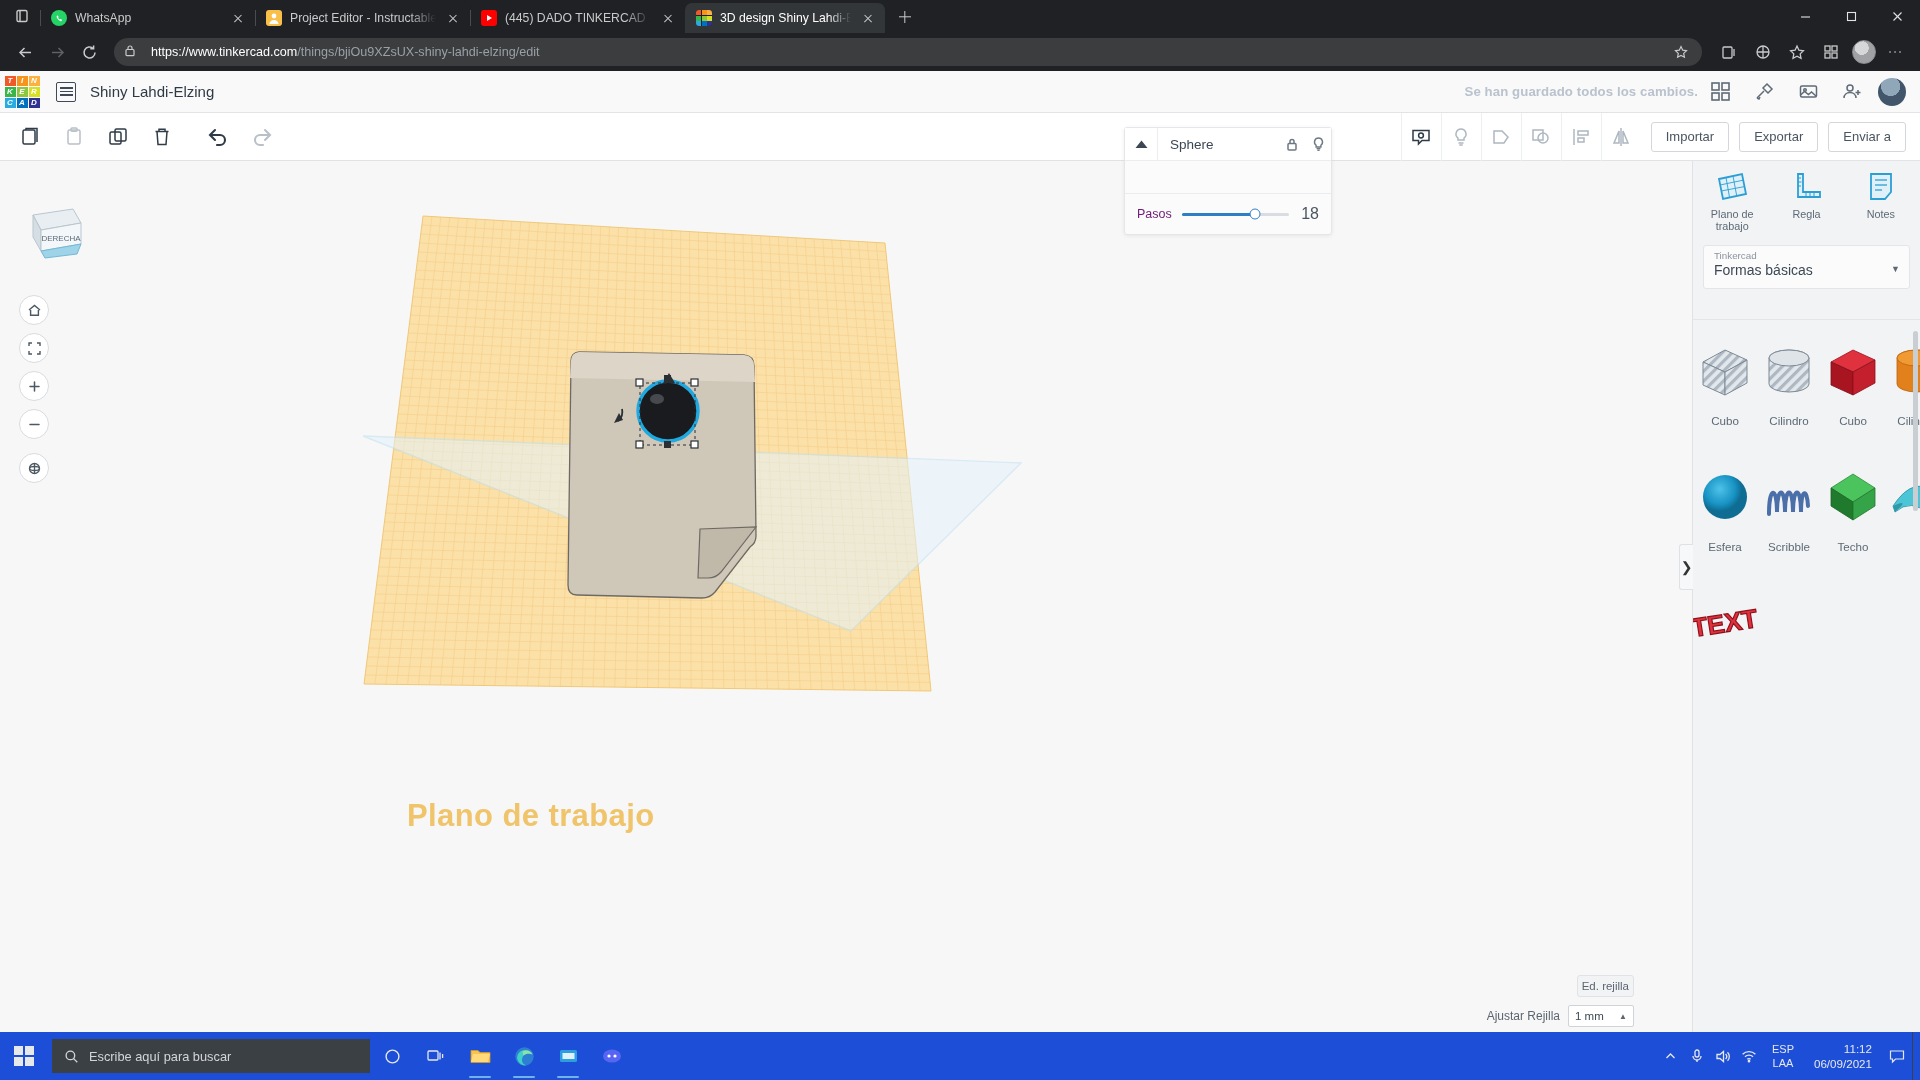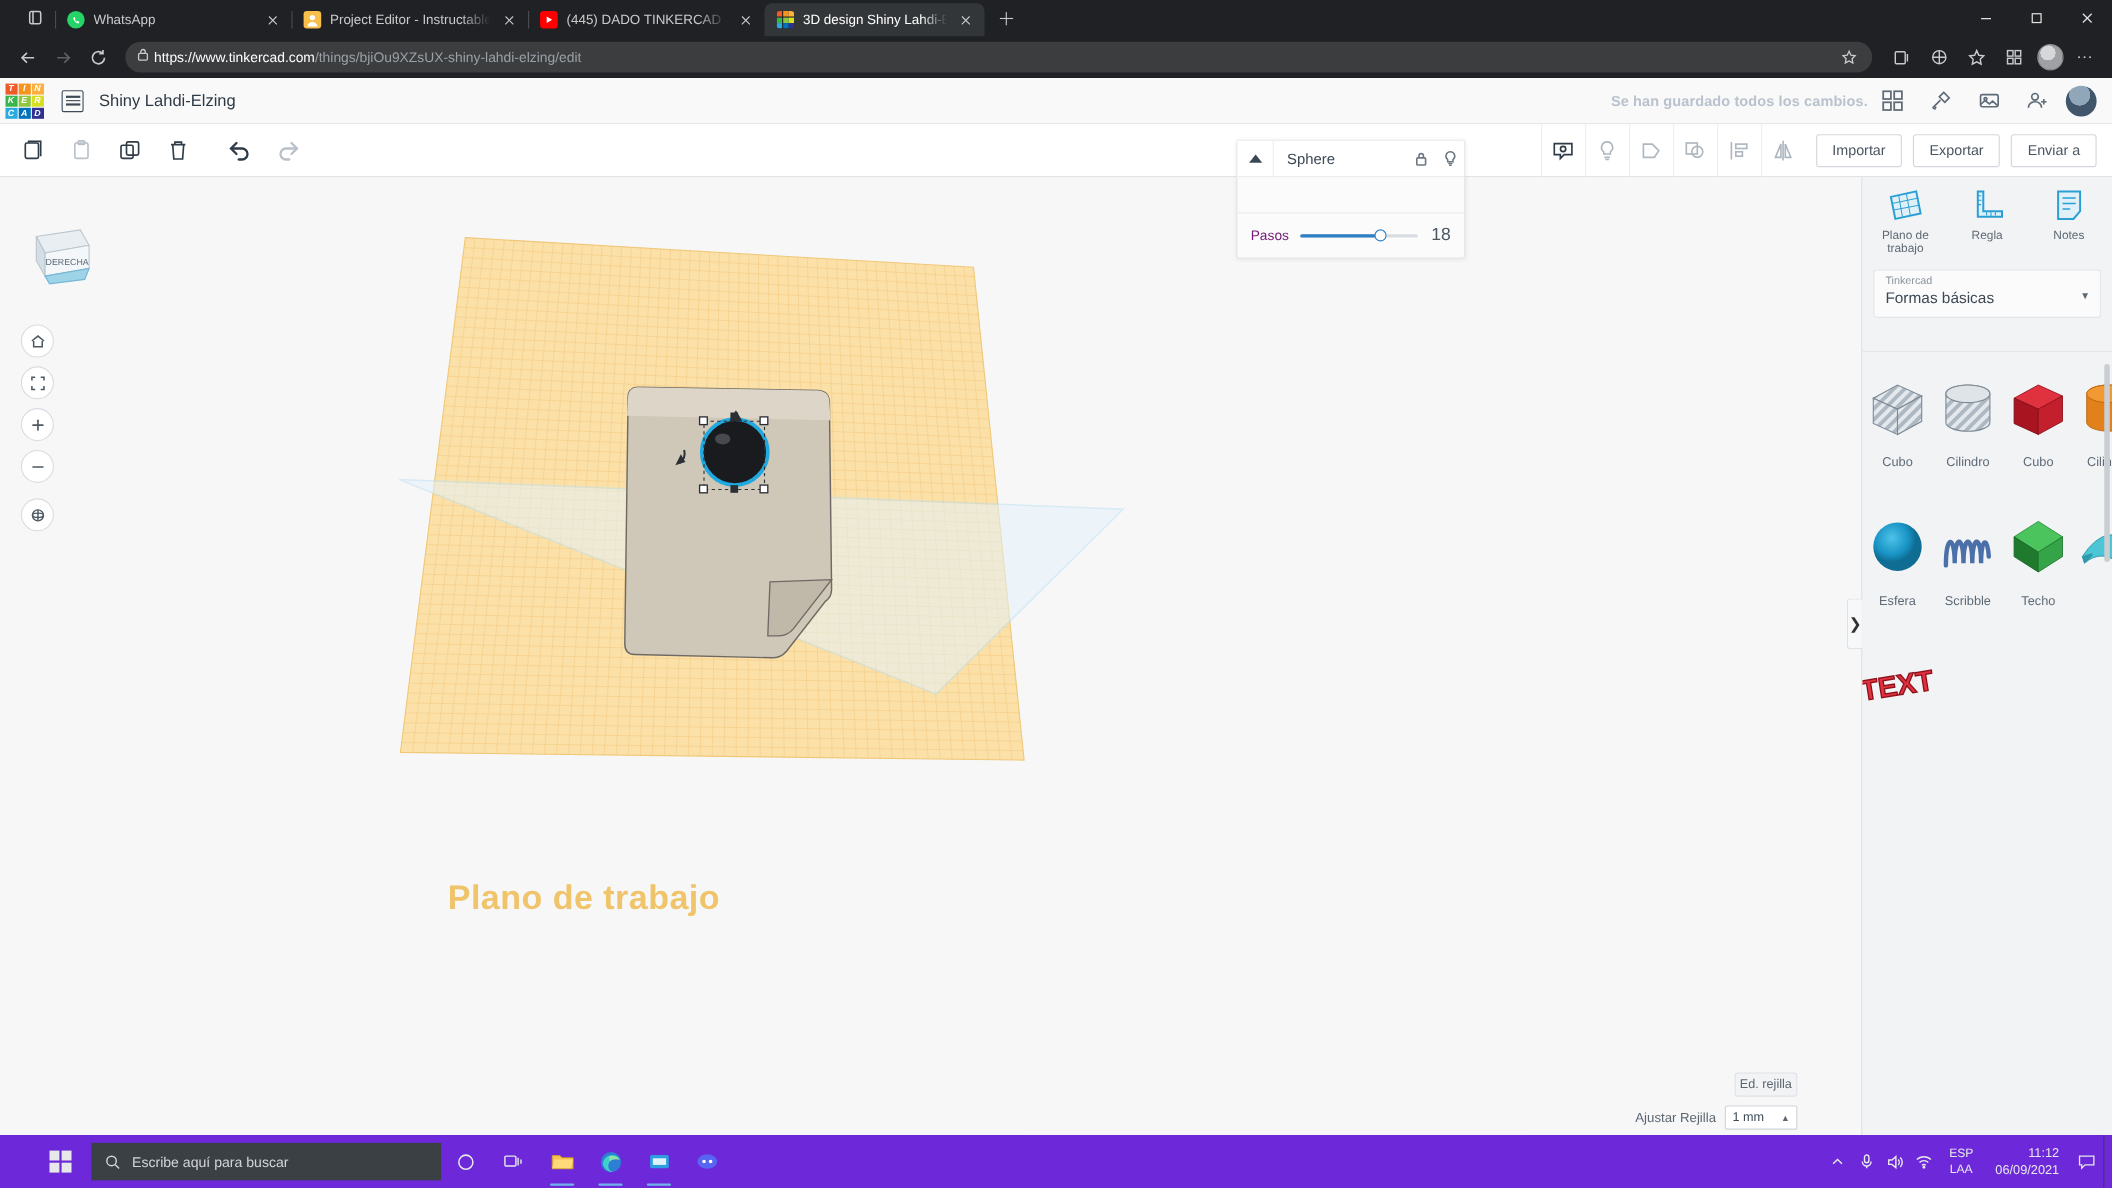--- a/index.html
+++ b/index.html
@@ -8,21 +8,21 @@
     font-family:"Liberation Sans", sans-serif;
     background:#f7f7f8;
     -webkit-font-smoothing:antialiased;
   }
 
   
   #browser-chrome { background:#202124; width:1920px; }
 
   #tabstrip {
     height:33px; display:flex; align-items:flex-end;
-    background:#202124; padding-left:18px;
+    background:#202124; padding-left:8px;
   }
   .tabstrip-left-icon {
     width:28px; height:28px; display:flex; align-items:center; justify-content:center;
     margin-bottom:3px; margin-right:4px;
   }
   .tabstrip-left-icon svg { stroke:#c8c9cb; }
   .tab {
     height:30px; display:flex; align-items:center; gap:8px;
     padding:0 8px 0 11px; min-width:0; position:relative;
     border-radius:7px 7px 0 0; color:#c9cacc; font-size:12.2px;
@@ -67,21 +67,21 @@
   .fav-tinkercad i{ display:block; }
 
   #toolbar {
     height:38px; background:#202124; display:flex; align-items:center; padding:0 10px; gap:2px;
   }
   .nav-btn { width:30px;height:30px;display:flex;align-items:center;justify-content:center;border-radius:50%; }
   .nav-btn svg{ stroke:#c9cacc; }
   .nav-btn.disabled svg{ stroke:#5f6164; }
   #omnibox {
     flex:1 1 auto; height:28px; background:#3b3d3f; border-radius:14px;
-    display:flex; align-items:center; padding:0 10px; margin:0 8px; gap:2px;
+    display:flex; align-items:center; padding:0 10px; margin:0 8px; gap:13px;
   }
   #omnibox .lock { flex:0 0 14px; }
   #url-text { font-size:12.6px; color:#f1f1f1; white-space:nowrap; flex:1 1 auto; }
   #url-text .host{ color:#fff; }
   #url-text .path{ color:#9aa0a6; }
   .omni-right { display:flex; align-items:center; gap:2px; }
   .omni-ico { width:22px;height:22px;display:flex;align-items:center;justify-content:center; }
   .tb-ico { width:30px;height:30px;display:flex;align-items:center;justify-content:center;margin-left:2px; }
   .tb-ico svg{ stroke:#c9cacc; }
   #edge-avatar{
@@ -255,22 +255,22 @@
     position:absolute;right:2px;top:170px;width:5px;height:180px;background:#c9ced3;border-radius:3px;
   }
   #sb-collapse{
     position:absolute; left:-14px; top:383px; width:14px;height:46px;
     background:#f7f8f9;border:1px solid #dfe2e5;border-right:none;border-radius:3px 0 0 3px;
     display:flex;align-items:center;justify-content:center;font-size:14px;color:#333;
   }
 
   
   #taskbar {
-    position:fixed; left:0; bottom:0; width:1920px; height:48px; background:#6d28d9;
-    display:flex; align-items:center; color:#e6e8ea;padding-left:31px;
+    position:fixed; left:0; bottom:0; width:1920px; height:48px; background:#1d4ed8;
+    display:flex; align-items:center; color:#e6e8ea;
   }
   #start-btn{ width:48px;height:48px;display:flex;align-items:center;justify-content:center; }
   .win-logo{ display:grid;grid-template-columns:9px 9px;grid-template-rows:9px 9px;gap:2px; }
   .win-logo i{ background:#e6e8ea;display:block; }
   #tb-search{
     width:318px;height:34px;background:#3b4045;display:flex;align-items:center;gap:10px;
     padding:0 12px;margin-left:4px;
   }
   #tb-search-text{ font-size:12.8px;color:#d3d6d9; }
   .tb-app{ width:44px;height:48px;display:flex;align-items:center;justify-content:center; }

